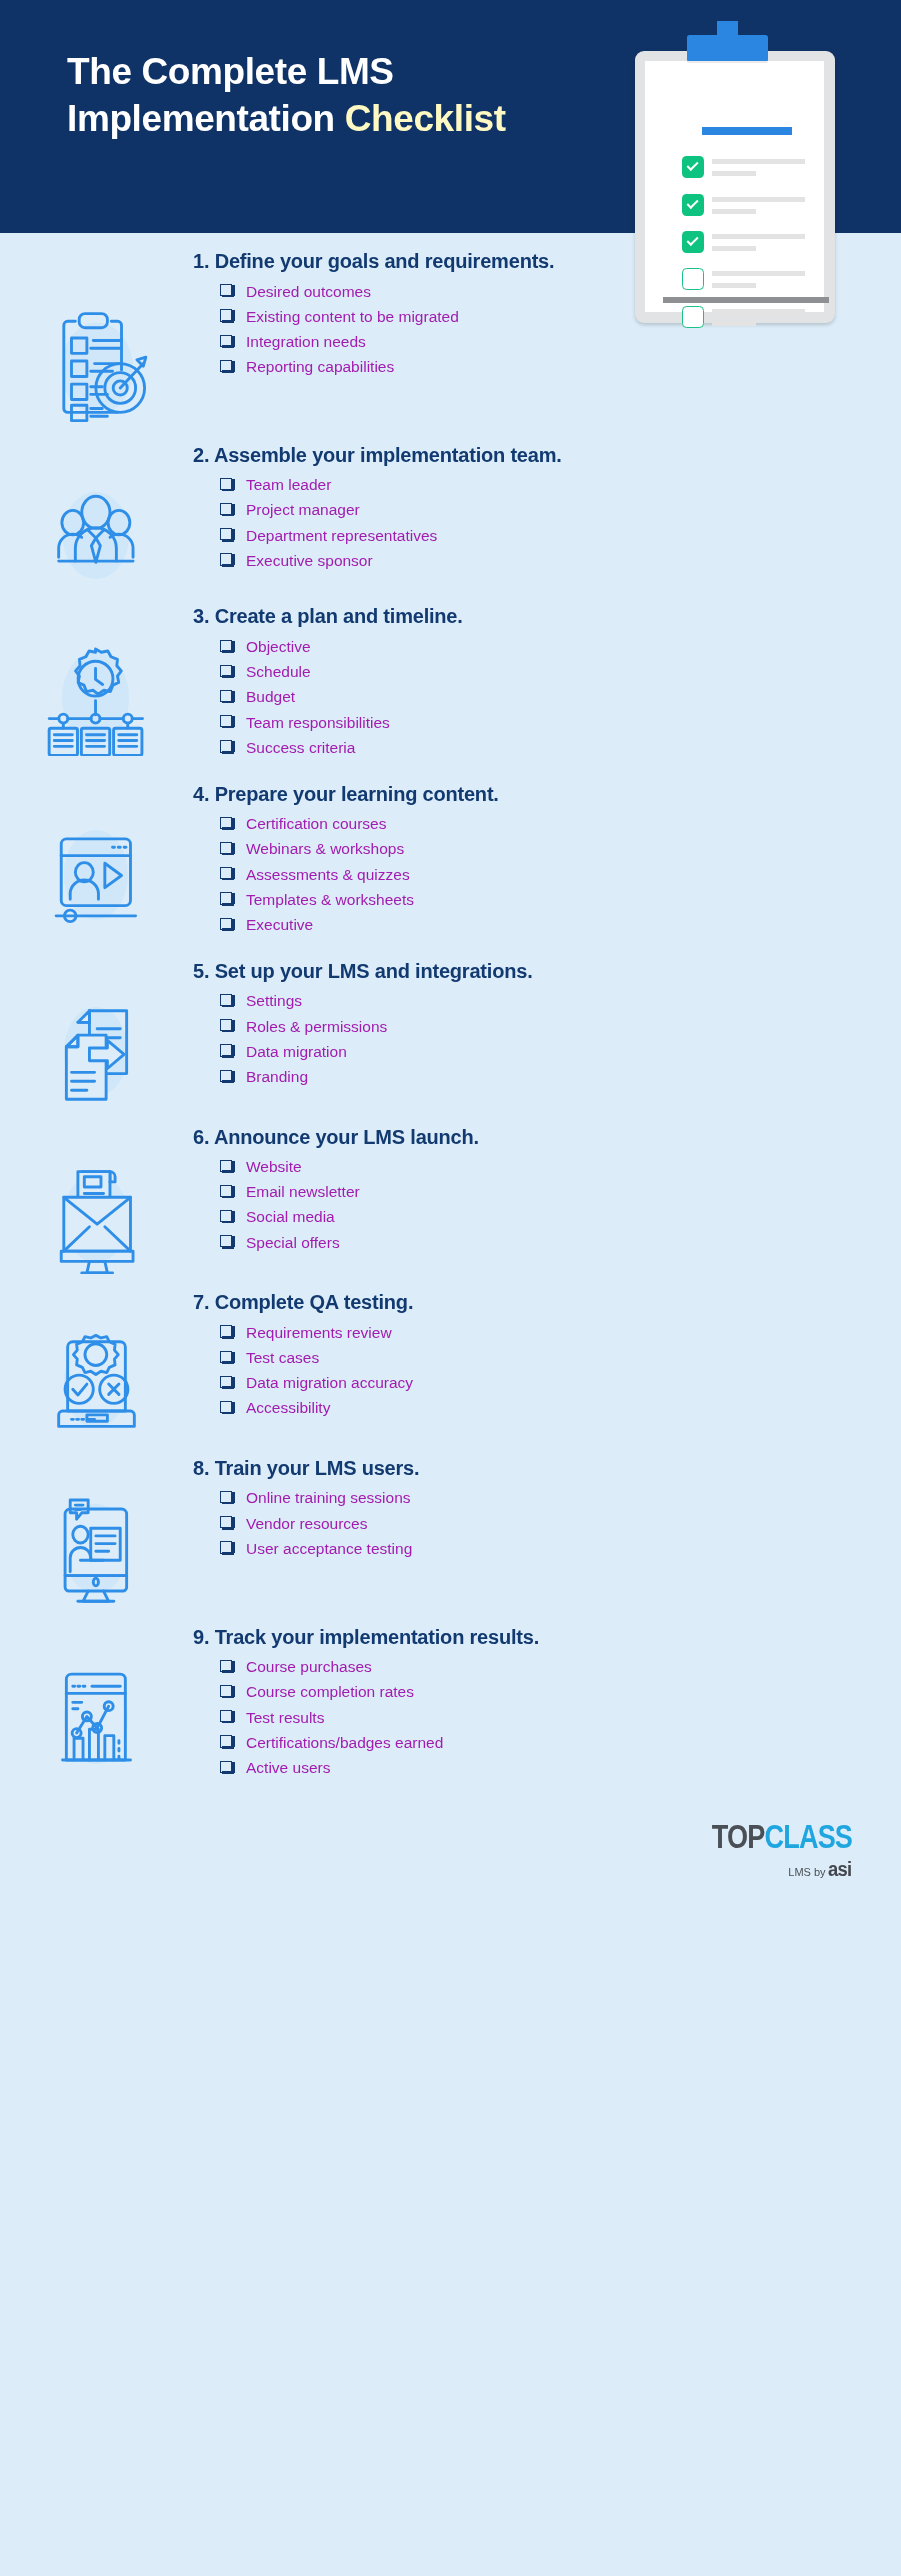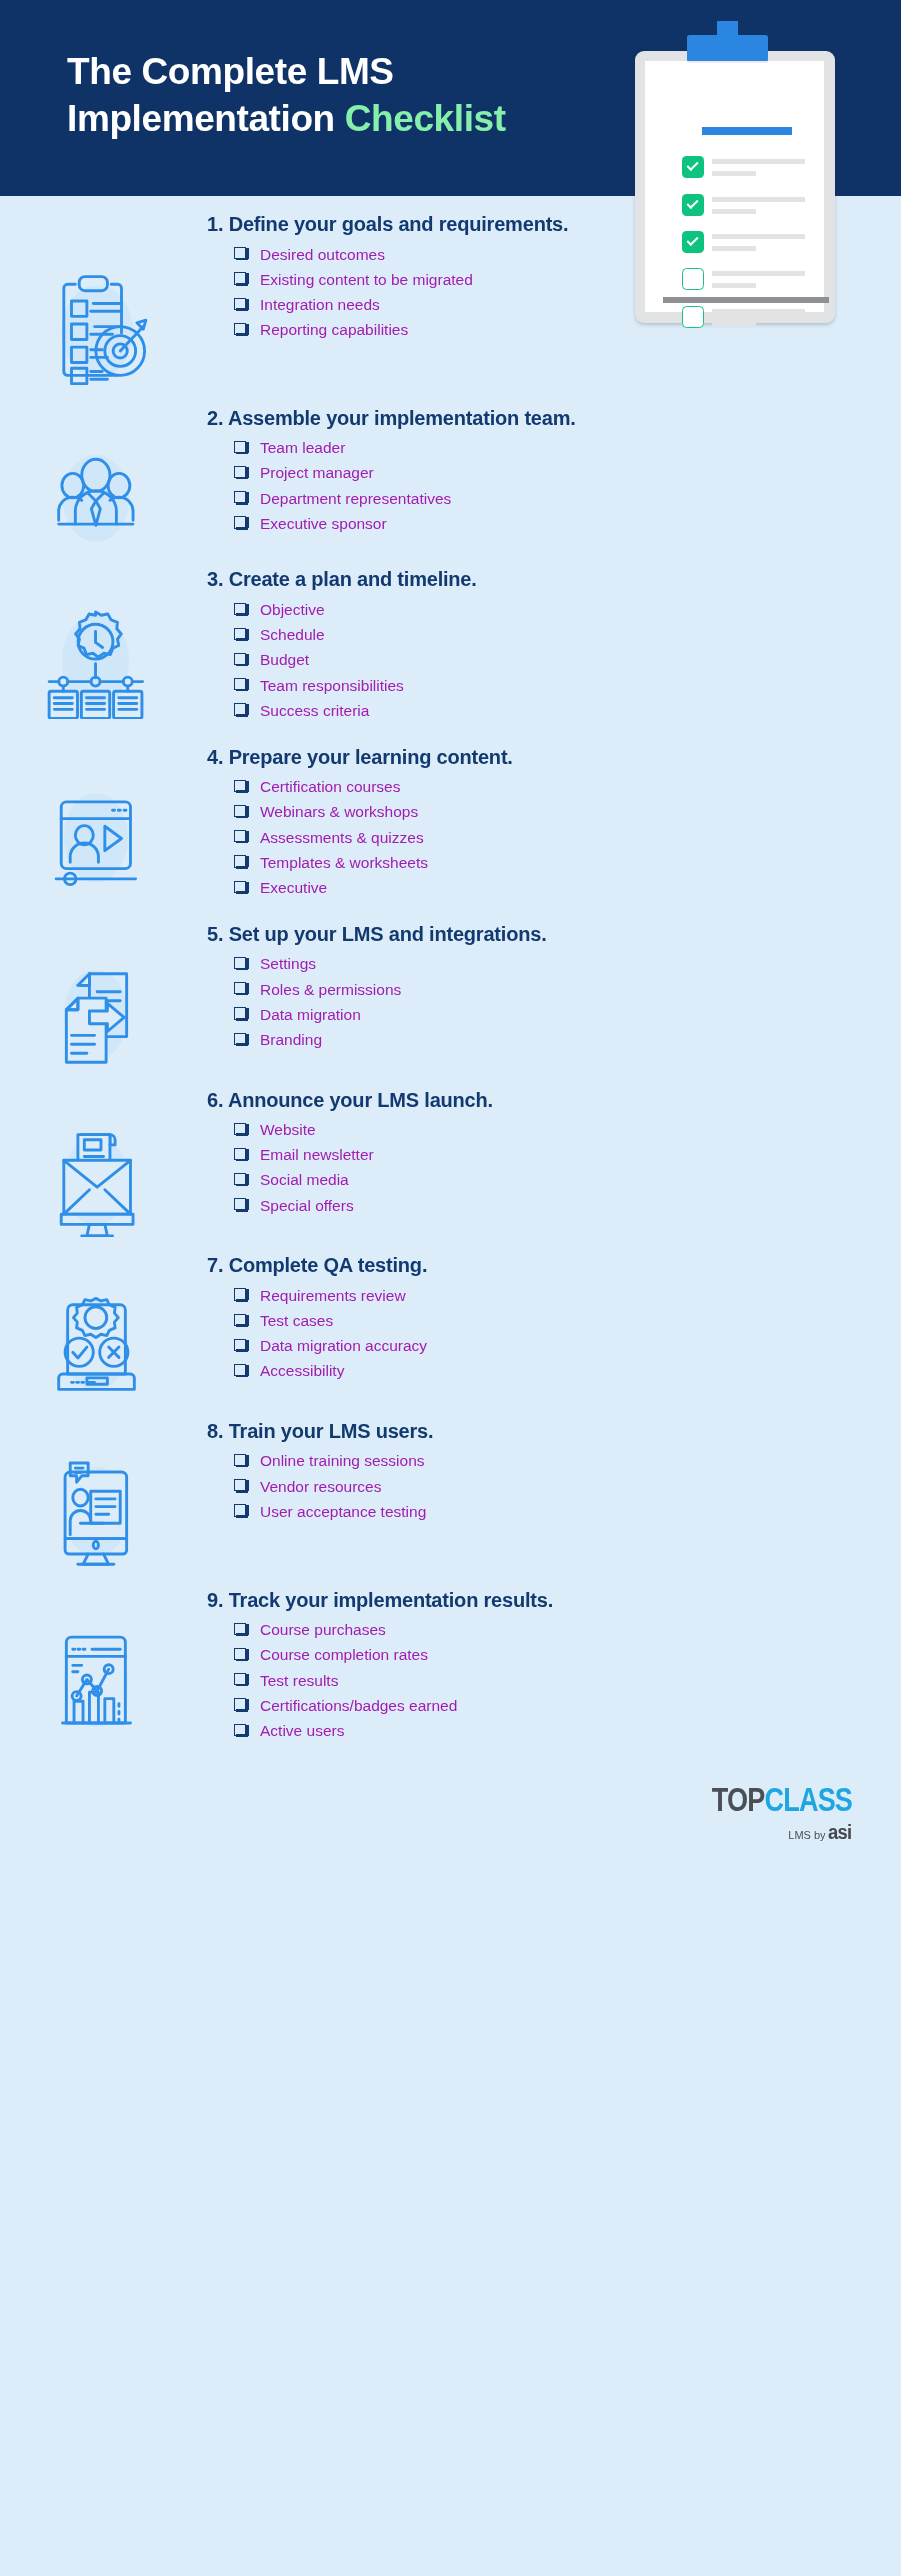--- a/index.html
+++ b/index.html
@@ -7,35 +7,35 @@
   body {
     background:#dcedf9;
     font-family:"Liberation Sans", sans-serif;
     -webkit-font-smoothing:antialiased;
   }
   .page { position:relative; width:902px; min-height:2576px; background:#dcedf9; overflow:hidden; }
 
   
   .header {
     position:relative;
-    height:196px;
+    height:233px;
     background:#103367;
     padding-left:48px;
   }
   .header-title {
     position:absolute;
     left:67px; top:48px;
     width:489px;
     color:#ffffff;
     font-size:37px;
     font-weight:bold;
     line-height:1.28;
     letter-spacing:-0.4px;
   }
-  .header-title .accent { color:#86efac; }
+  .header-title .accent { color:#fef9c3; }
 
   
   .clipboard-wrap { position:absolute; left:623px; top:20.6px; width:222px; height:303px; }
   .cb-board {
     position:absolute; left:11.6px; top:30px;
     width:200px; height:272px;
     background:#e2e3e4; border-radius:9px;
     box-shadow:0 1.3px 3.9px rgba(0,0,0,.18);
   }
   .cb-paper {
@@ -85,21 +85,20 @@
   }
 
   
   .sections { position:relative; padding:16px 0 0 0; }
   .section {
     position:relative;
     display:flex;
     align-items:flex-start;
     padding:0 0 16.7px 0;
     min-height:116px;
-    gap:14px;
   }
   .sec-icon {
     width:193px;
     flex:0 0 193px;
     display:flex;
     justify-content:center;
     align-items:center;
     padding-top:36px;
   }
   .sec-icon svg { display:block; }

